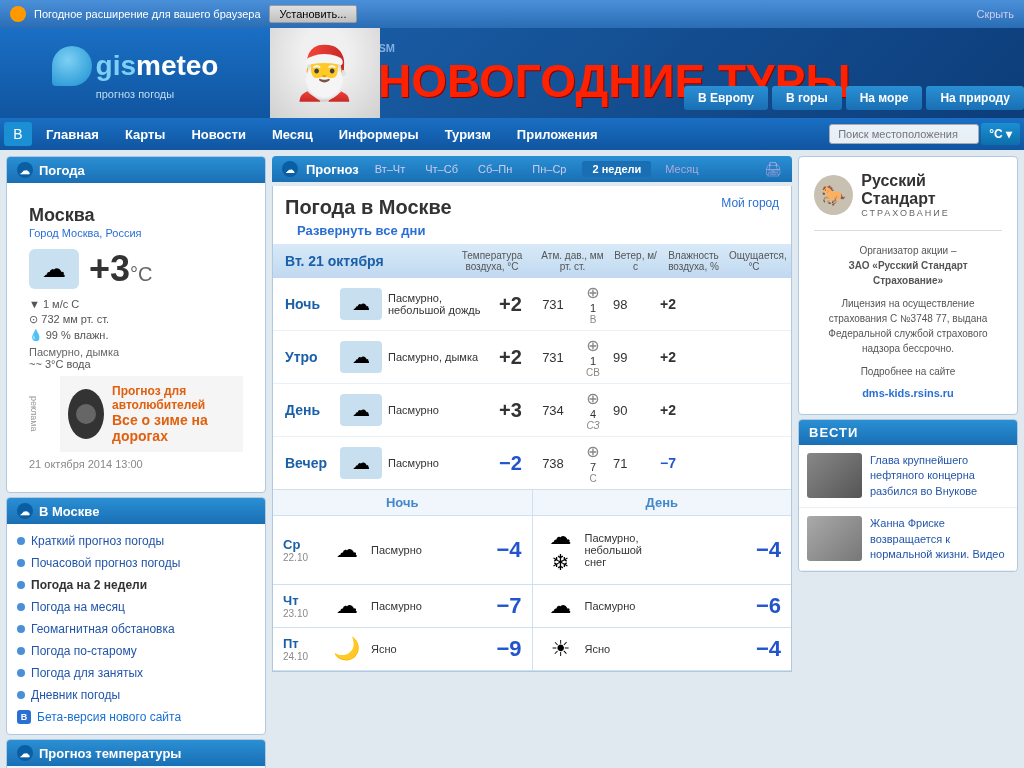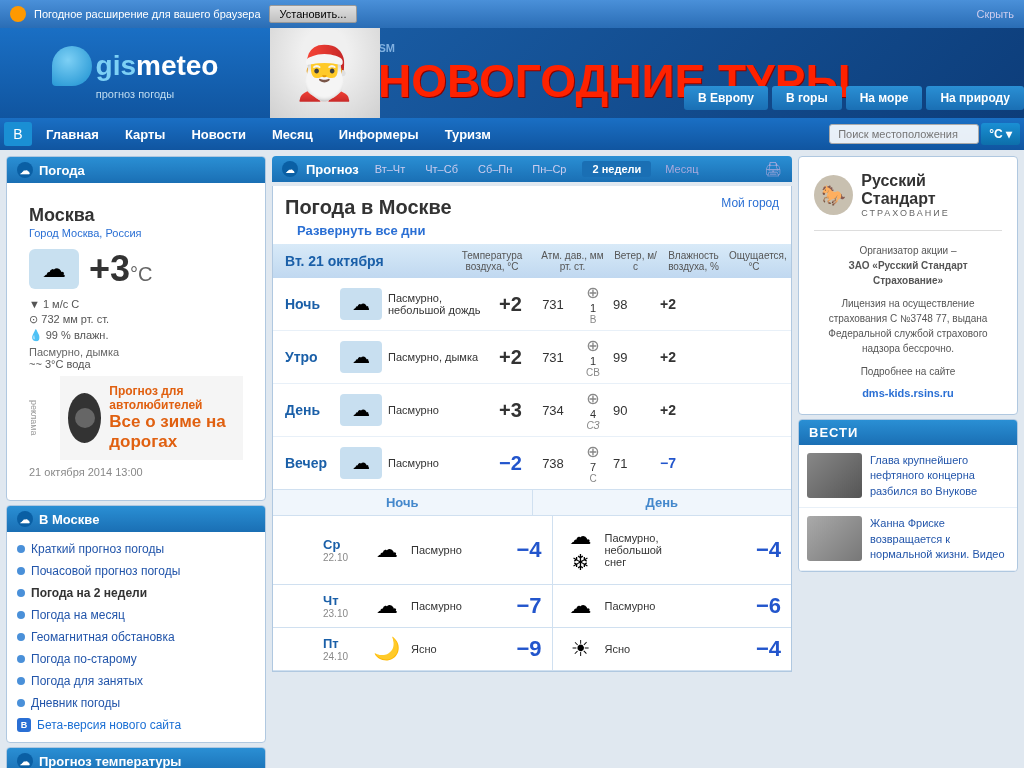--- a/index.html
+++ b/index.html
@@ -162,21 +162,21 @@
     .time-name { width: 55px; font-size: 14px; font-weight: bold; color: #1a5fa8; }
     .weather-icon-small { width: 42px; height: 32px; background: #c8dff0; border-radius: 4px; display: flex; align-items: center; justify-content: center; font-size: 18px; flex-shrink: 0; margin-right: 6px; }
     .weather-desc { width: 100px; font-size: 11px; color: #333; }
     .weather-temp { width: 45px; font-size: 20px; font-weight: bold; color: #333; text-align: center; }
     .weather-pressure { width: 40px; font-size: 13px; color: #333; text-align: center; }
     .weather-wind { width: 40px; font-size: 11px; color: #333; text-align: center; display: flex; flex-direction: column; align-items: center; }
     .weather-humidity { width: 35px; font-size: 13px; color: #333; }
     .weather-feels { width: 40px; font-size: 14px; font-weight: bold; color: #333; text-align: center; }
 
     
-    .two-day-row { display: flex; border-bottom: 1px solid #d0e0f0; padding-left: 40px; }
+    .two-day-row { display: flex; border-bottom: 1px solid #d0e0f0; }
     .two-day-half { flex: 1; padding: 8px 10px; display: flex; align-items: center; gap: 6px; }
     .two-day-half:first-child { border-right: 1px solid #d0e0f0; }
     .two-day-date { width: 40px; }
     .two-day-date .day-num { font-size: 13px; font-weight: bold; color: #1a5fa8; }
     .two-day-date .day-month { font-size: 10px; color: #888; }
     .two-day-icon { font-size: 22px; width: 36px; text-align: center; }
     .two-day-desc { font-size: 11px; color: #333; width: 80px; }
     .two-day-temp { font-size: 22px; font-weight: bold; color: #1a5fa8; margin-left: auto; }
 
     
@@ -258,20 +258,23 @@
       <span>Новости</span>
     </div>
   <div class="nav-item">
       <span>Месяц</span>
     </div>
   <div class="nav-item">
       <span>Информеры</span>
     </div>
   <div class="nav-item">
       <span>Туризм</span>
+    </div>
+  <div class="nav-item">
+      <span>Приложения</span>
     </div>
   <div class="nav-search">
     <input type="text" placeholder="Поиск местоположения" style="">
   </div>
   <div class="nav-temp">°C ▾</div>
 </div>
 
 <div class="main">
 
   <div class="sidebar">
@@ -296,21 +299,21 @@
         <div class="desc-text">Пасмурно, дымка</div>
         <div class="water-info">~~ 3°С вода</div>
         <div style="display:flex;gap:21px;align-items:center;margin:6px 0 4px;">
           <span style="font-size:9px;color:#999;writing-mode:vertical-rl;text-orientation:mixed;">реклама</span>
           <div class="ad-box">
             <div class="tire-icon">
                 <div class="tire-inner"></div>
               </div>
             <div class="ad-links">
               <a class="ad-links" style="color:#e06010;font-weight:bold;font-size:12px;text-decoration:none;display:block;">Прогноз для автолюбителей</a>
-              <a class="ad-links" style="color:#e06010;font-weight:bold;font-size:17px;text-decoration:none;display:block;">Все о зиме на дорогах</a>
+              <a class="ad-links" style="color:#e06010;font-weight:bold;font-size:14px;text-decoration:none;display:block;">Все о зиме на дорогах</a>
             </div>
           </div>
         </div>
         <div class="datetime-info">21 октября 2014 13:00</div>
       </div>
     </div>
 
     <div class="sidebar-section">
       <div class="sidebar-header">
         <div class="sidebar-header-icon">☁</div>

